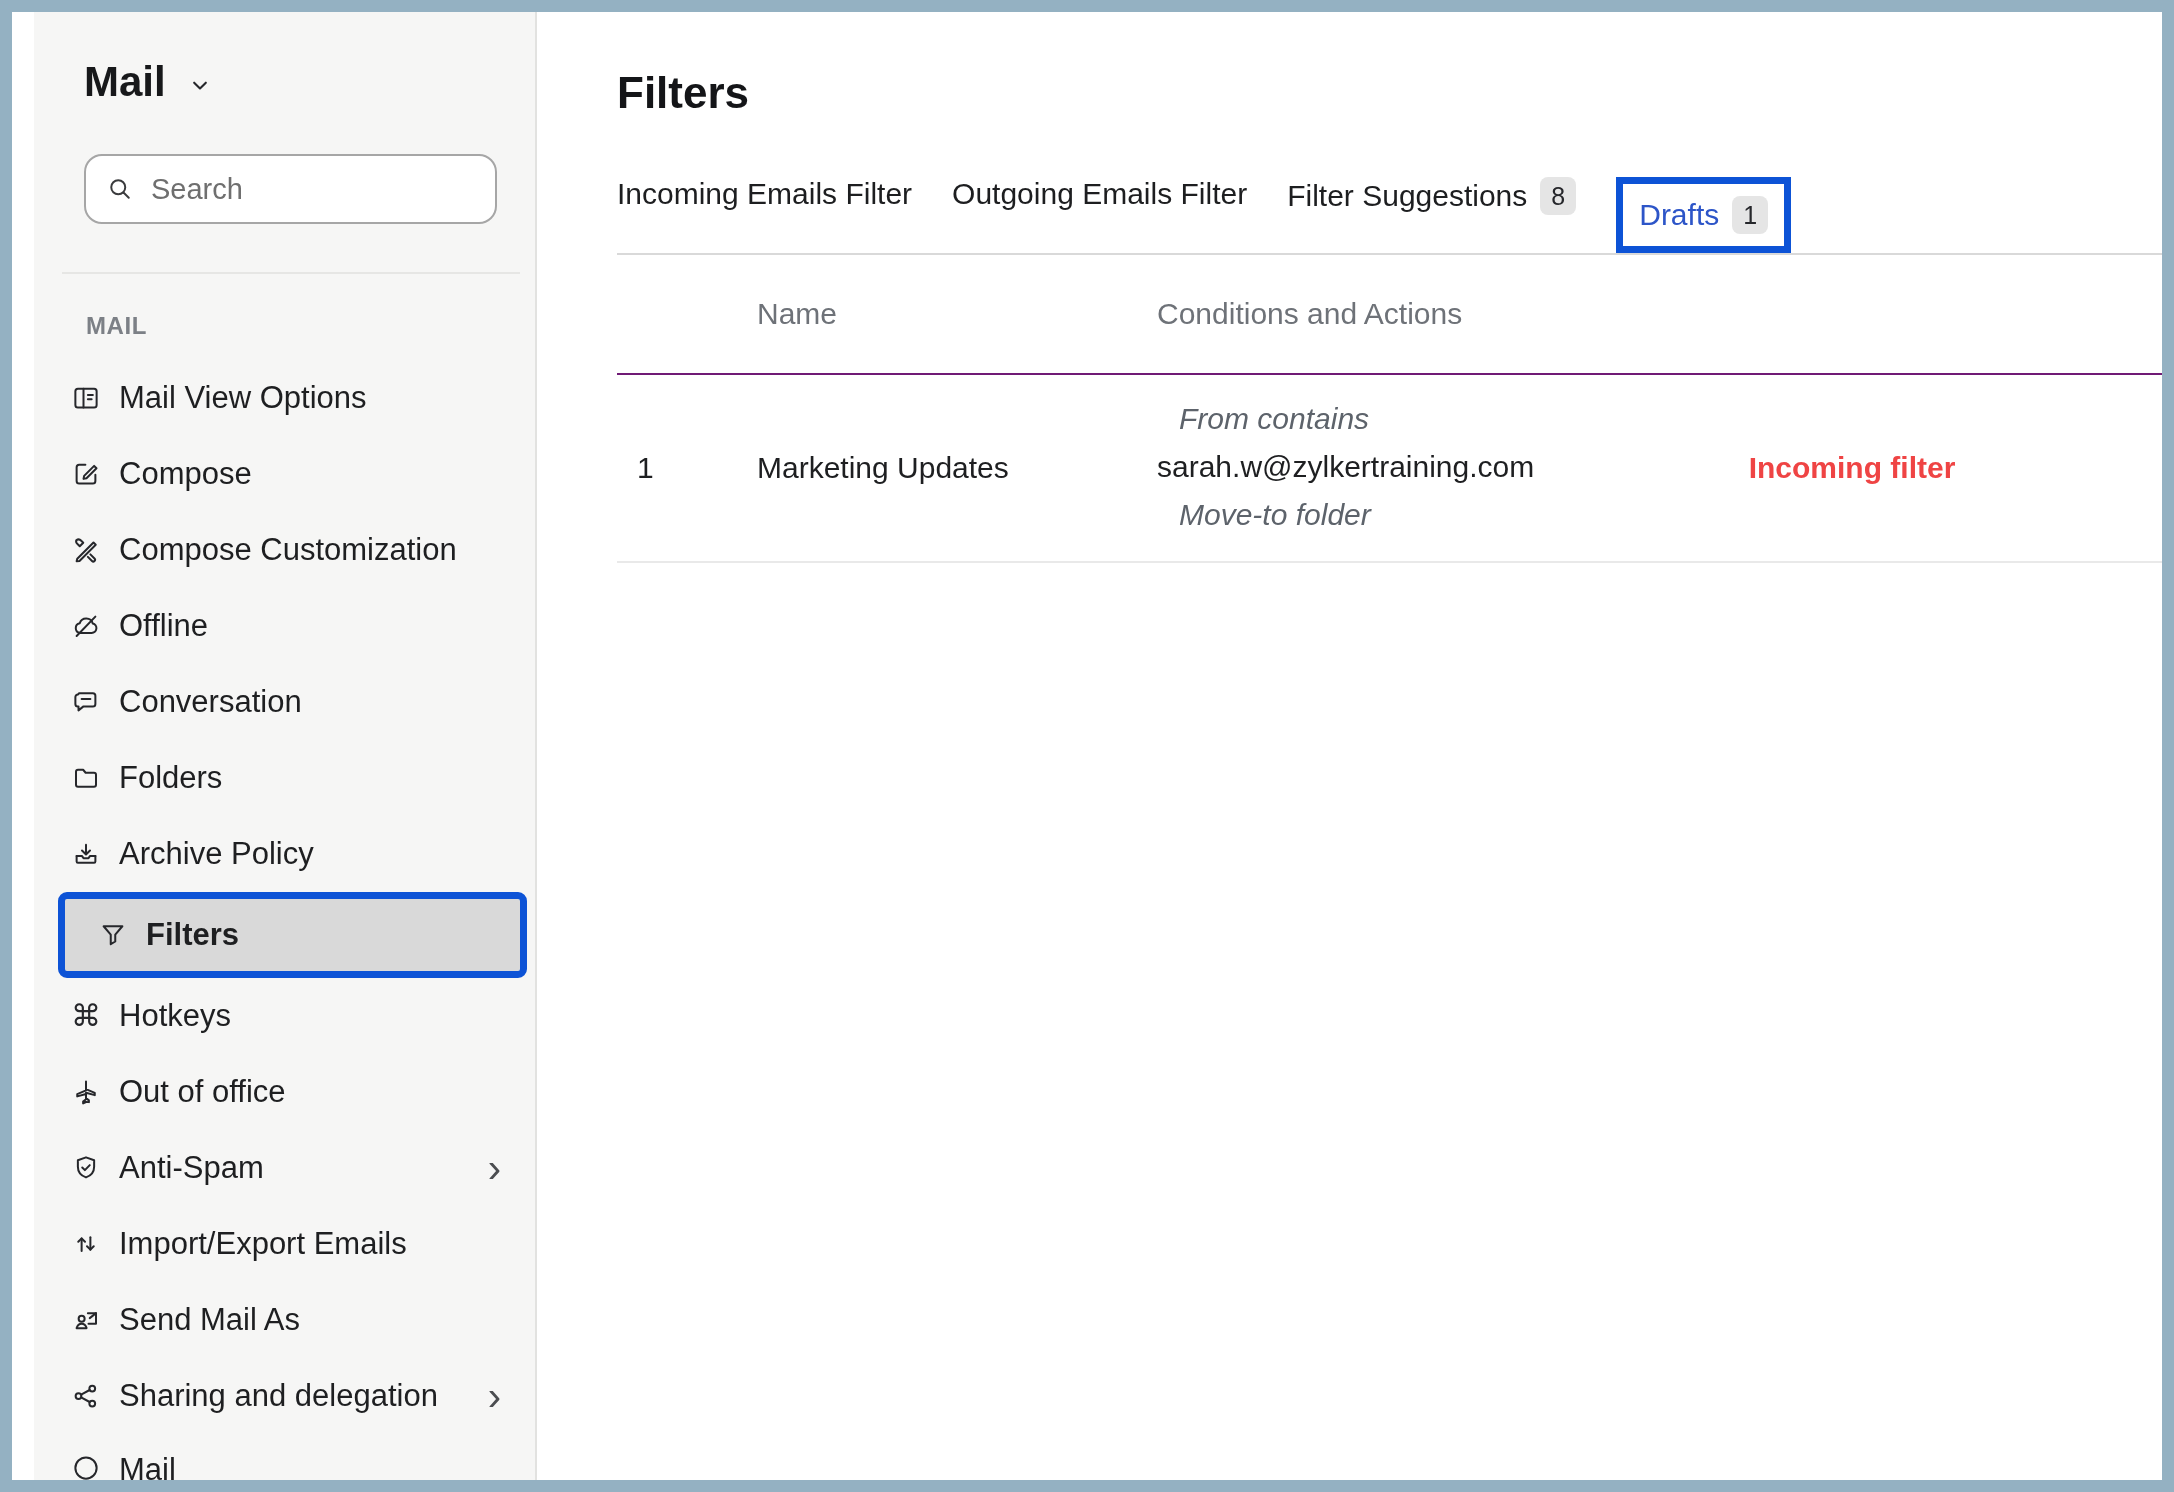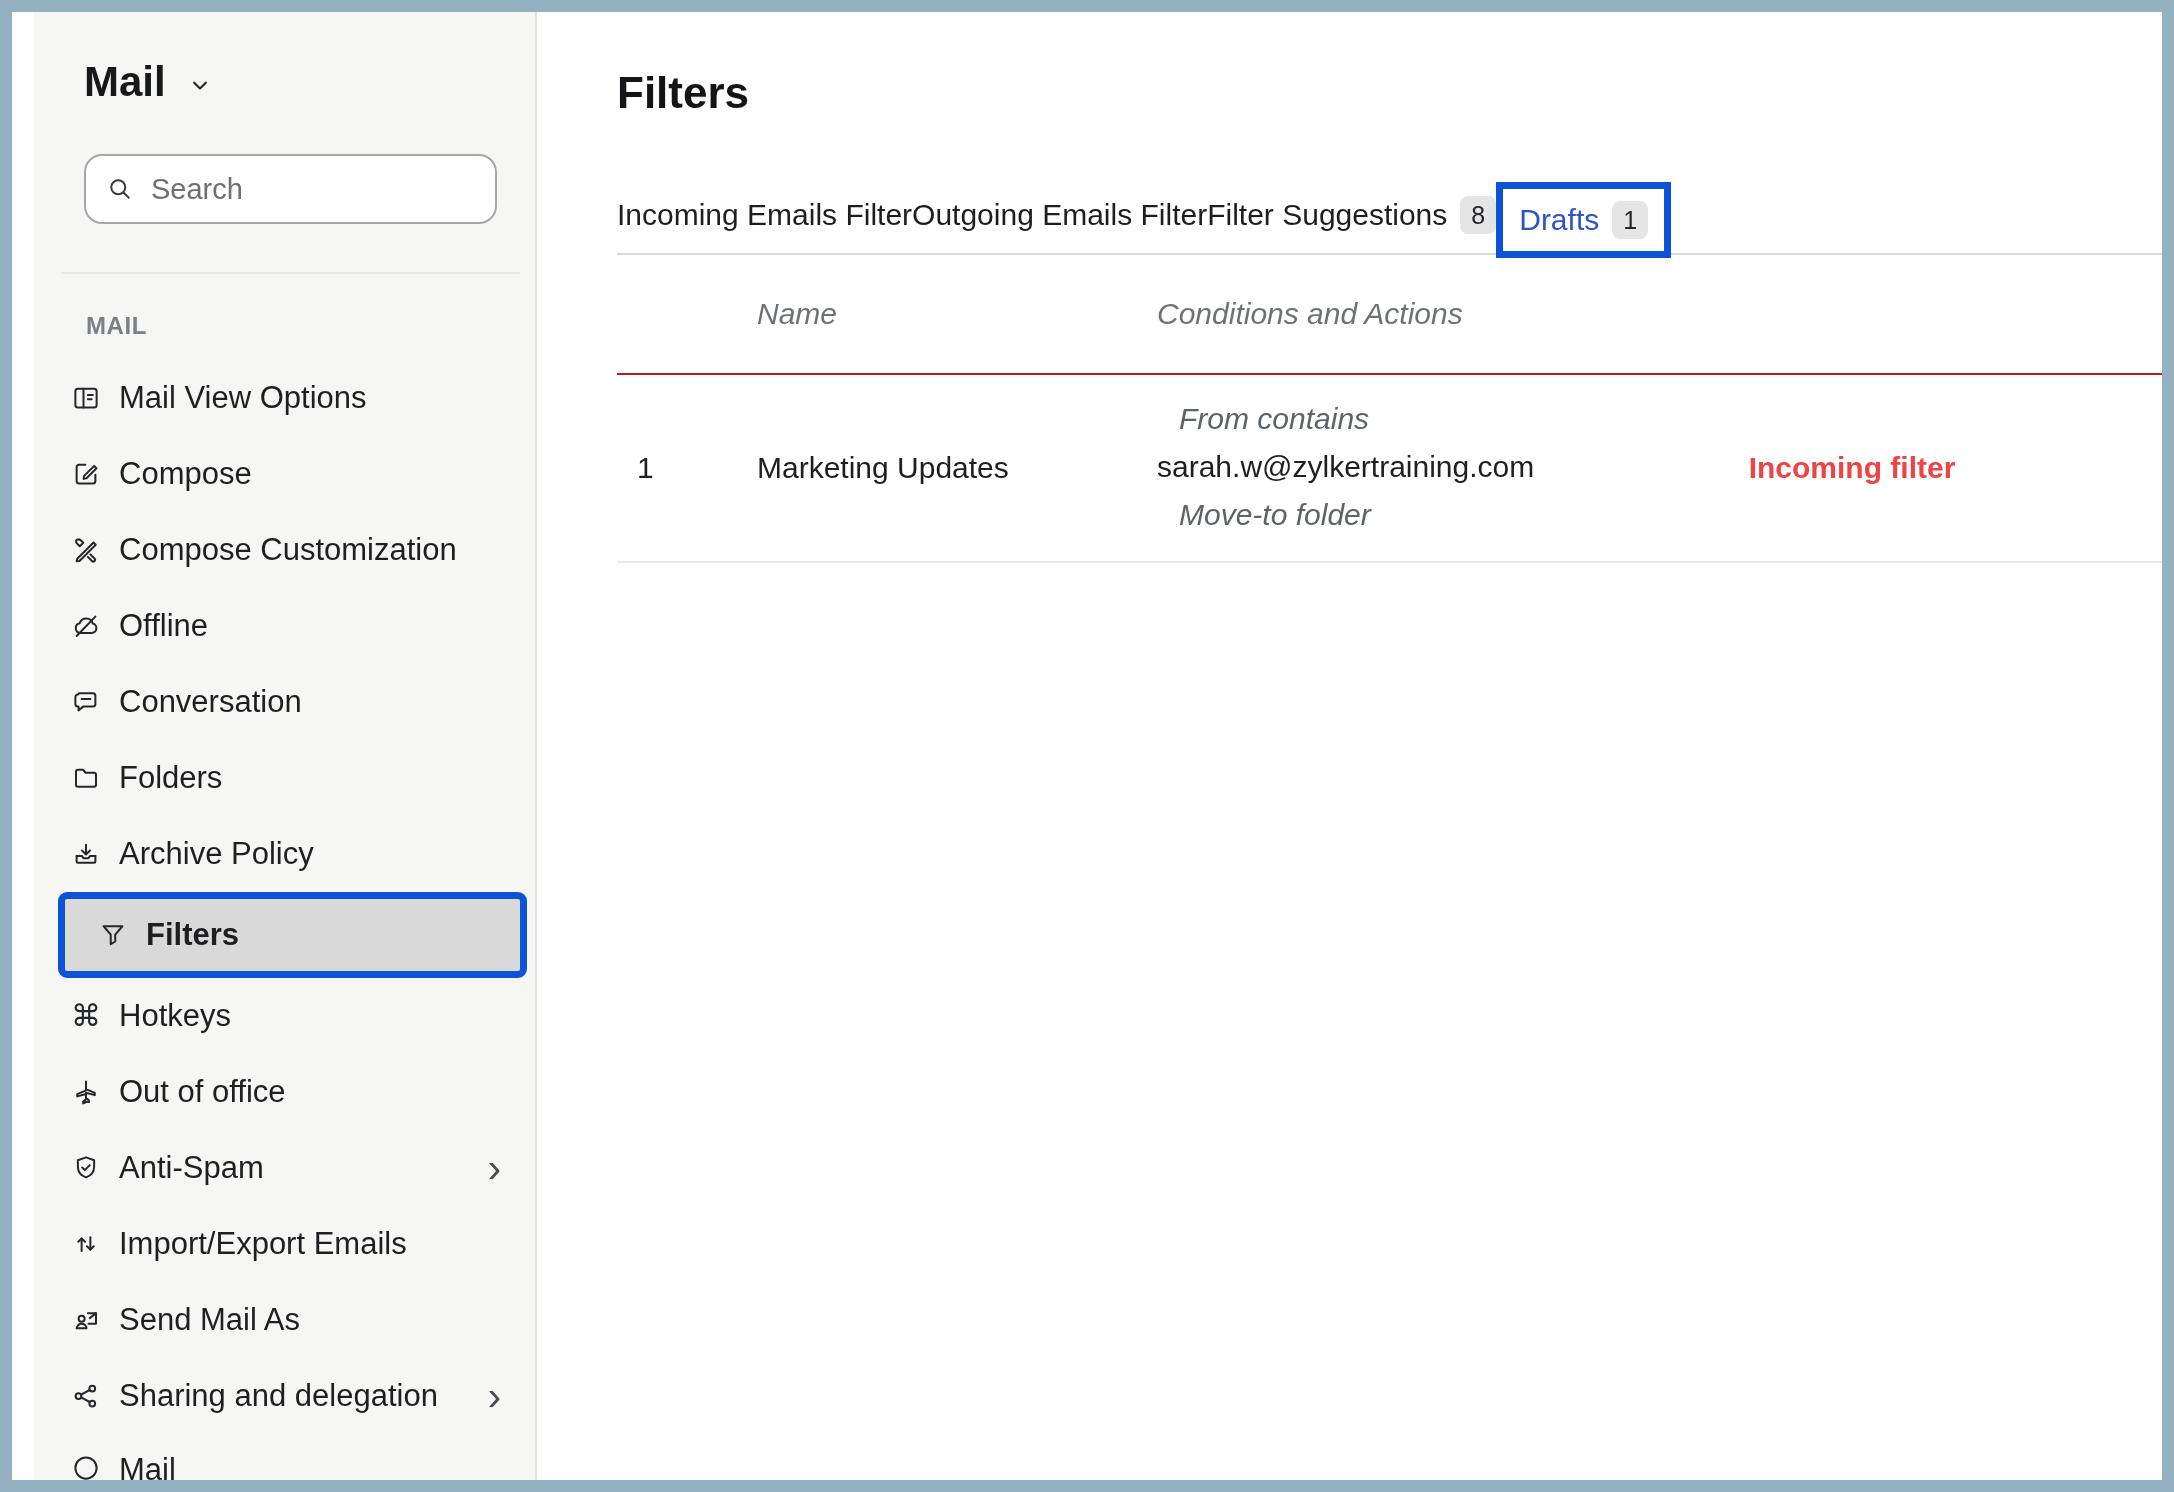--- a/index.html
+++ b/index.html
@@ -21,28 +21,28 @@
   .item .icon{width:32px;height:32px;margin-right:17px;flex:none;display:flex;align-items:center;justify-content:center;}
   .item.selected{height:72px;margin:7px 15px 7px 31px;padding-left:32px;background:#d9d9d9;outline:7px solid #0d53d6;font-weight:700;border-radius:2px;}
   .chev-right{margin-left:auto;margin-right:34px;color:#4b4d50;font-size:40px;line-height:1;font-weight:400;}
   .cmd-glyph{font-family:"DejaVu Sans",sans-serif;font-size:30px;color:#26272b;line-height:1;}
   .item.partial{align-items:flex-start;padding-top:18px;}
   .icon svg{stroke:#26272b;stroke-width:1.6;fill:none;stroke-linecap:round;stroke-linejoin:round;}
 
   
   .main{flex:1;background:#fff;padding:56px 0 0 80px;min-width:0;}
   .page-title{font-size:44px;font-weight:700;color:#141518;margin:0;line-height:1.15;}
-  .tabs{margin-top:58px;display:flex;align-items:center;height:78px;border-bottom:2px solid #d9d9d9;position:relative;}
+  .tabs{margin-top:58px;display:flex;align-items:flex-start;gap:40px;height:78px;border-bottom:2px solid #d9d9d9;position:relative;}
   .tab{display:flex;align-items:center;gap:13px;font-size:30px;font-weight:500;color:#1d1e20;cursor:pointer;white-space:nowrap;}
   .badge{background:#e5e5e5;color:#26272b;font-size:25px;font-weight:400;border-radius:8px;padding:4px 11px;line-height:1.2;}
   .tab-annotated{border:7px solid #0d53d6;background:#fff;padding:12px 16px;margin-bottom:-10px;position:relative;z-index:2;}
   .tab-annotated .tab-label{color:#2d55c8;}
 
   .trow{display:grid;grid-template-columns:140px 400px 590px auto;}
-  .thead{height:120px;align-items:center;border-bottom:2px solid #b91c1c;font-style:italic;}
+  .thead{height:120px;align-items:center;border-bottom:2px solid #701a75;}
   .thead .th{font-size:30px;color:#6e7278;font-weight:400;}
   .tbody-row{border-bottom:2px solid #e9e9e9;min-height:170px;}
   .cell-index{align-self:center;padding-left:20px;font-size:30px;color:#1e1f21;}
   .cell-name{align-self:center;font-size:30px;color:#1e1f21;}
   .cell-cond{padding:20px 0 22px 0;font-size:30px;line-height:48px;}
   .cond-muted{font-style:italic;color:#5d636b;margin-left:22px;}
   .cond-value{color:#1e1f21;}
   .cell-type{align-self:center;font-size:30px;font-weight:700;color:#ef4444;max-width:210px;line-height:42px;text-align:center;}
 </style>
 </head>

